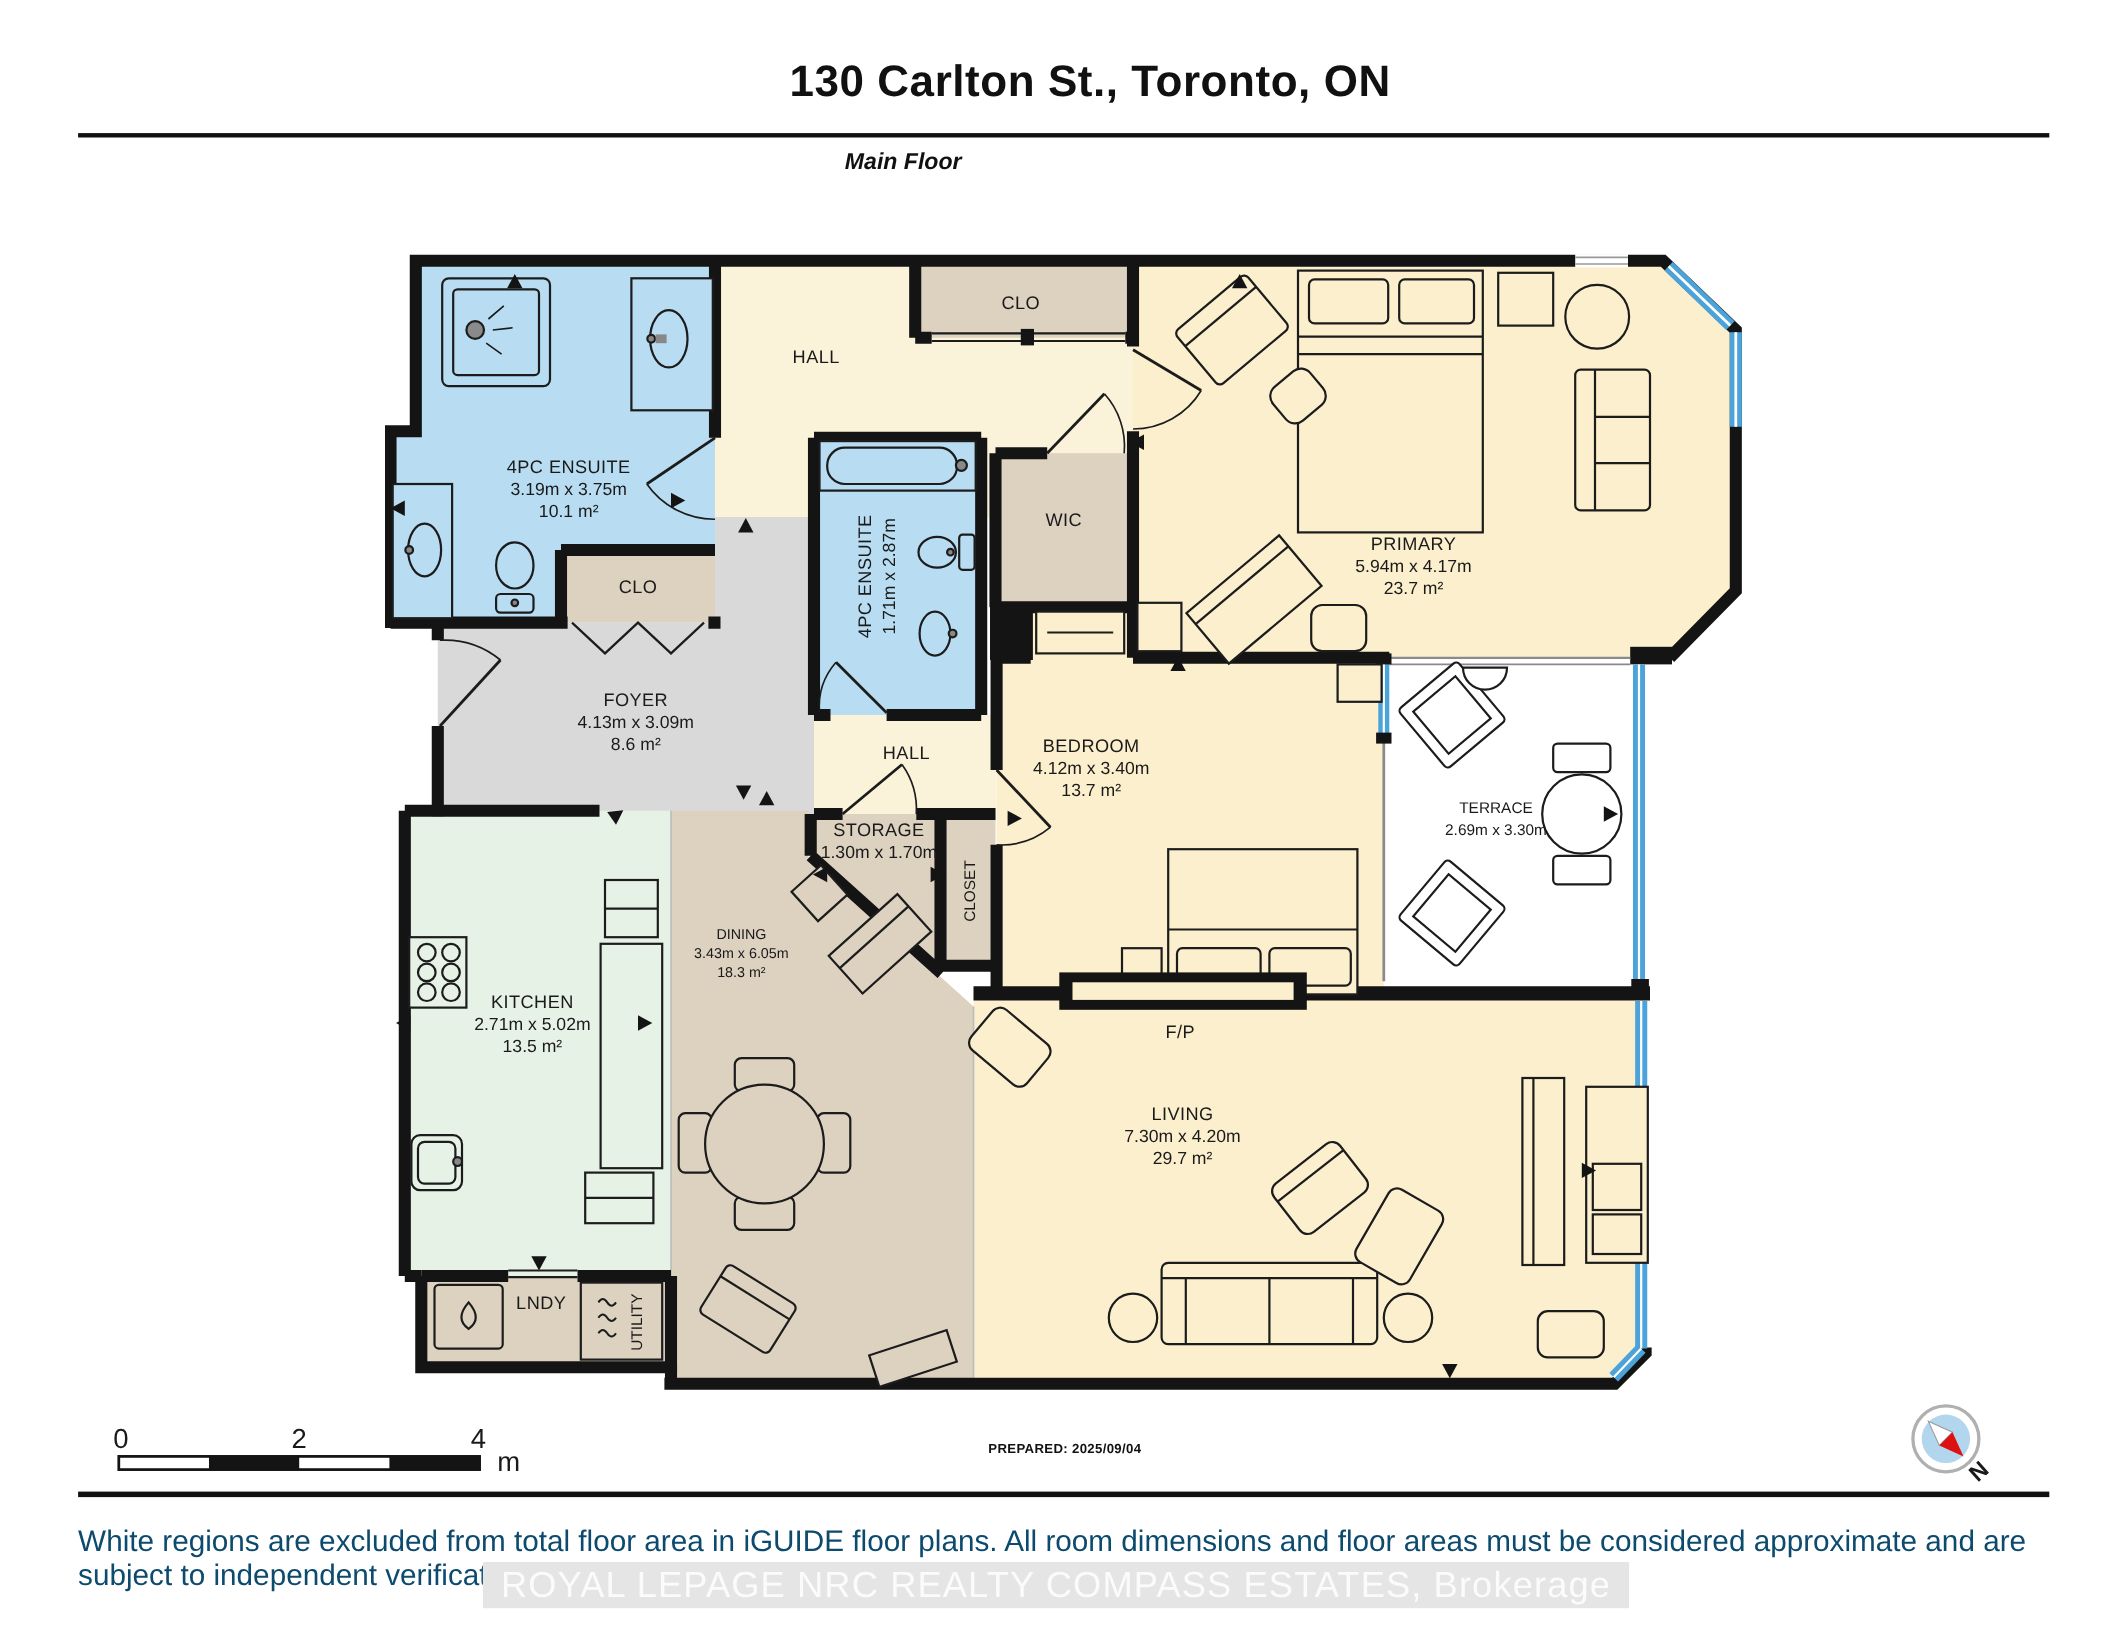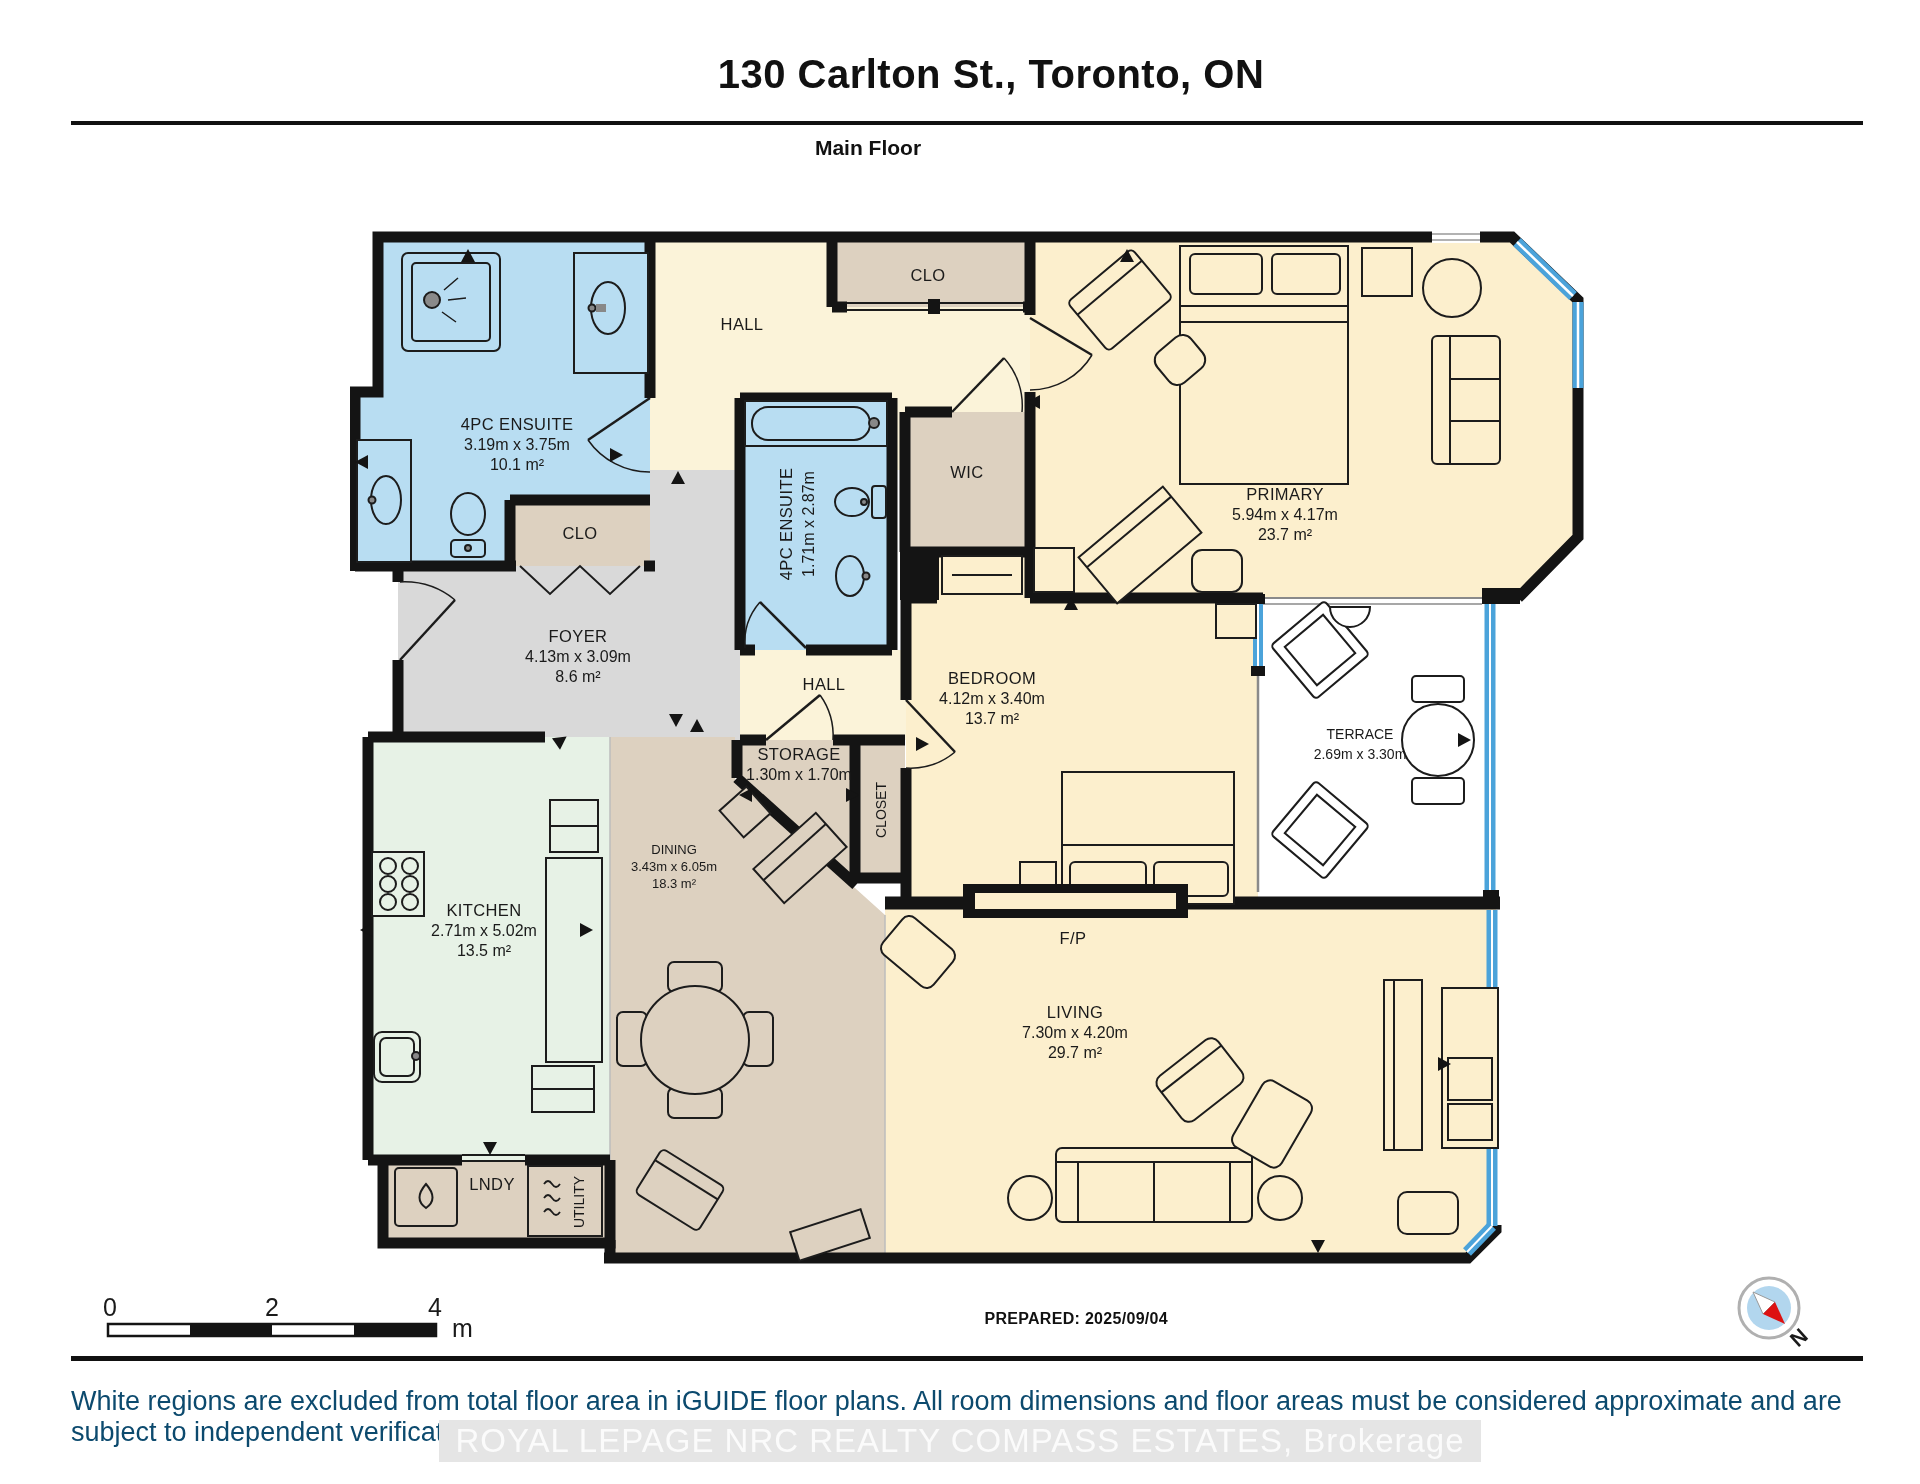--- a/index.html
+++ b/index.html
@@ -3,25 +3,25 @@
 <meta charset="utf-8">
 <style>
   html,body{margin:0;padding:0;background:#fff;}
   .page{position:relative;width:1920px;height:1484px;background:#ffffff;
         font-family:"Liberation Sans",sans-serif;overflow:hidden;color:#111;}
   .title{position:absolute;top:52px;left:0;width:1920px;text-align:center;
          font-size:40px;font-weight:bold;letter-spacing:.5px;margin-left:31px;}
   .rule{position:absolute;left:71px;width:1792px;background:#111;}
   .rule-top{top:121px;height:4px;}
   .rule-bottom{top:1356px;height:5px;}
-  .floor-label{position:absolute;top:136px;left:768px;width:200px;text-align:center;
-               font-size:21px;font-weight:bold;}
+  .floor-label{position:absolute;top:136px;left:768px;width:200px;text-align:left;
+               font-size:21px;font-weight:bold;font-style:italic;}
   .area-lines{position:absolute;top:136px;left:996px;font-size:21px;line-height:31px;}
-  .prepared{position:absolute;top:1310px;left:768px;width:400px;text-align:right;
-            font-size:16px;font-weight:bold;letter-spacing:.3px;}
+  .prepared{position:absolute;top:1310px;left:768px;width:400px;text-align:center;
+            font-size:12px;font-weight:bold;letter-spacing:.3px;}
   .disclaimer{position:absolute;top:1386px;left:71px;width:1800px;font-size:27px;color:#0c4a6e;}
   .watermark-row{position:absolute;top:1420px;left:0;width:1920px;text-align:center;}
   .watermark{display:inline-block;background:#e5e5e5;color:#fbfbfb;font-size:33px;
              padding:2px 16px;letter-spacing:1px;}
   svg text{font-family:"Liberation Sans",sans-serif;fill:#1a1a1a;}
   .rname{font-size:16.5px;letter-spacing:.4px;}
   .rdim{font-size:16px;}
   .rsm{font-size:14px;}
   .rsmd{font-size:13px;}
 </style>

